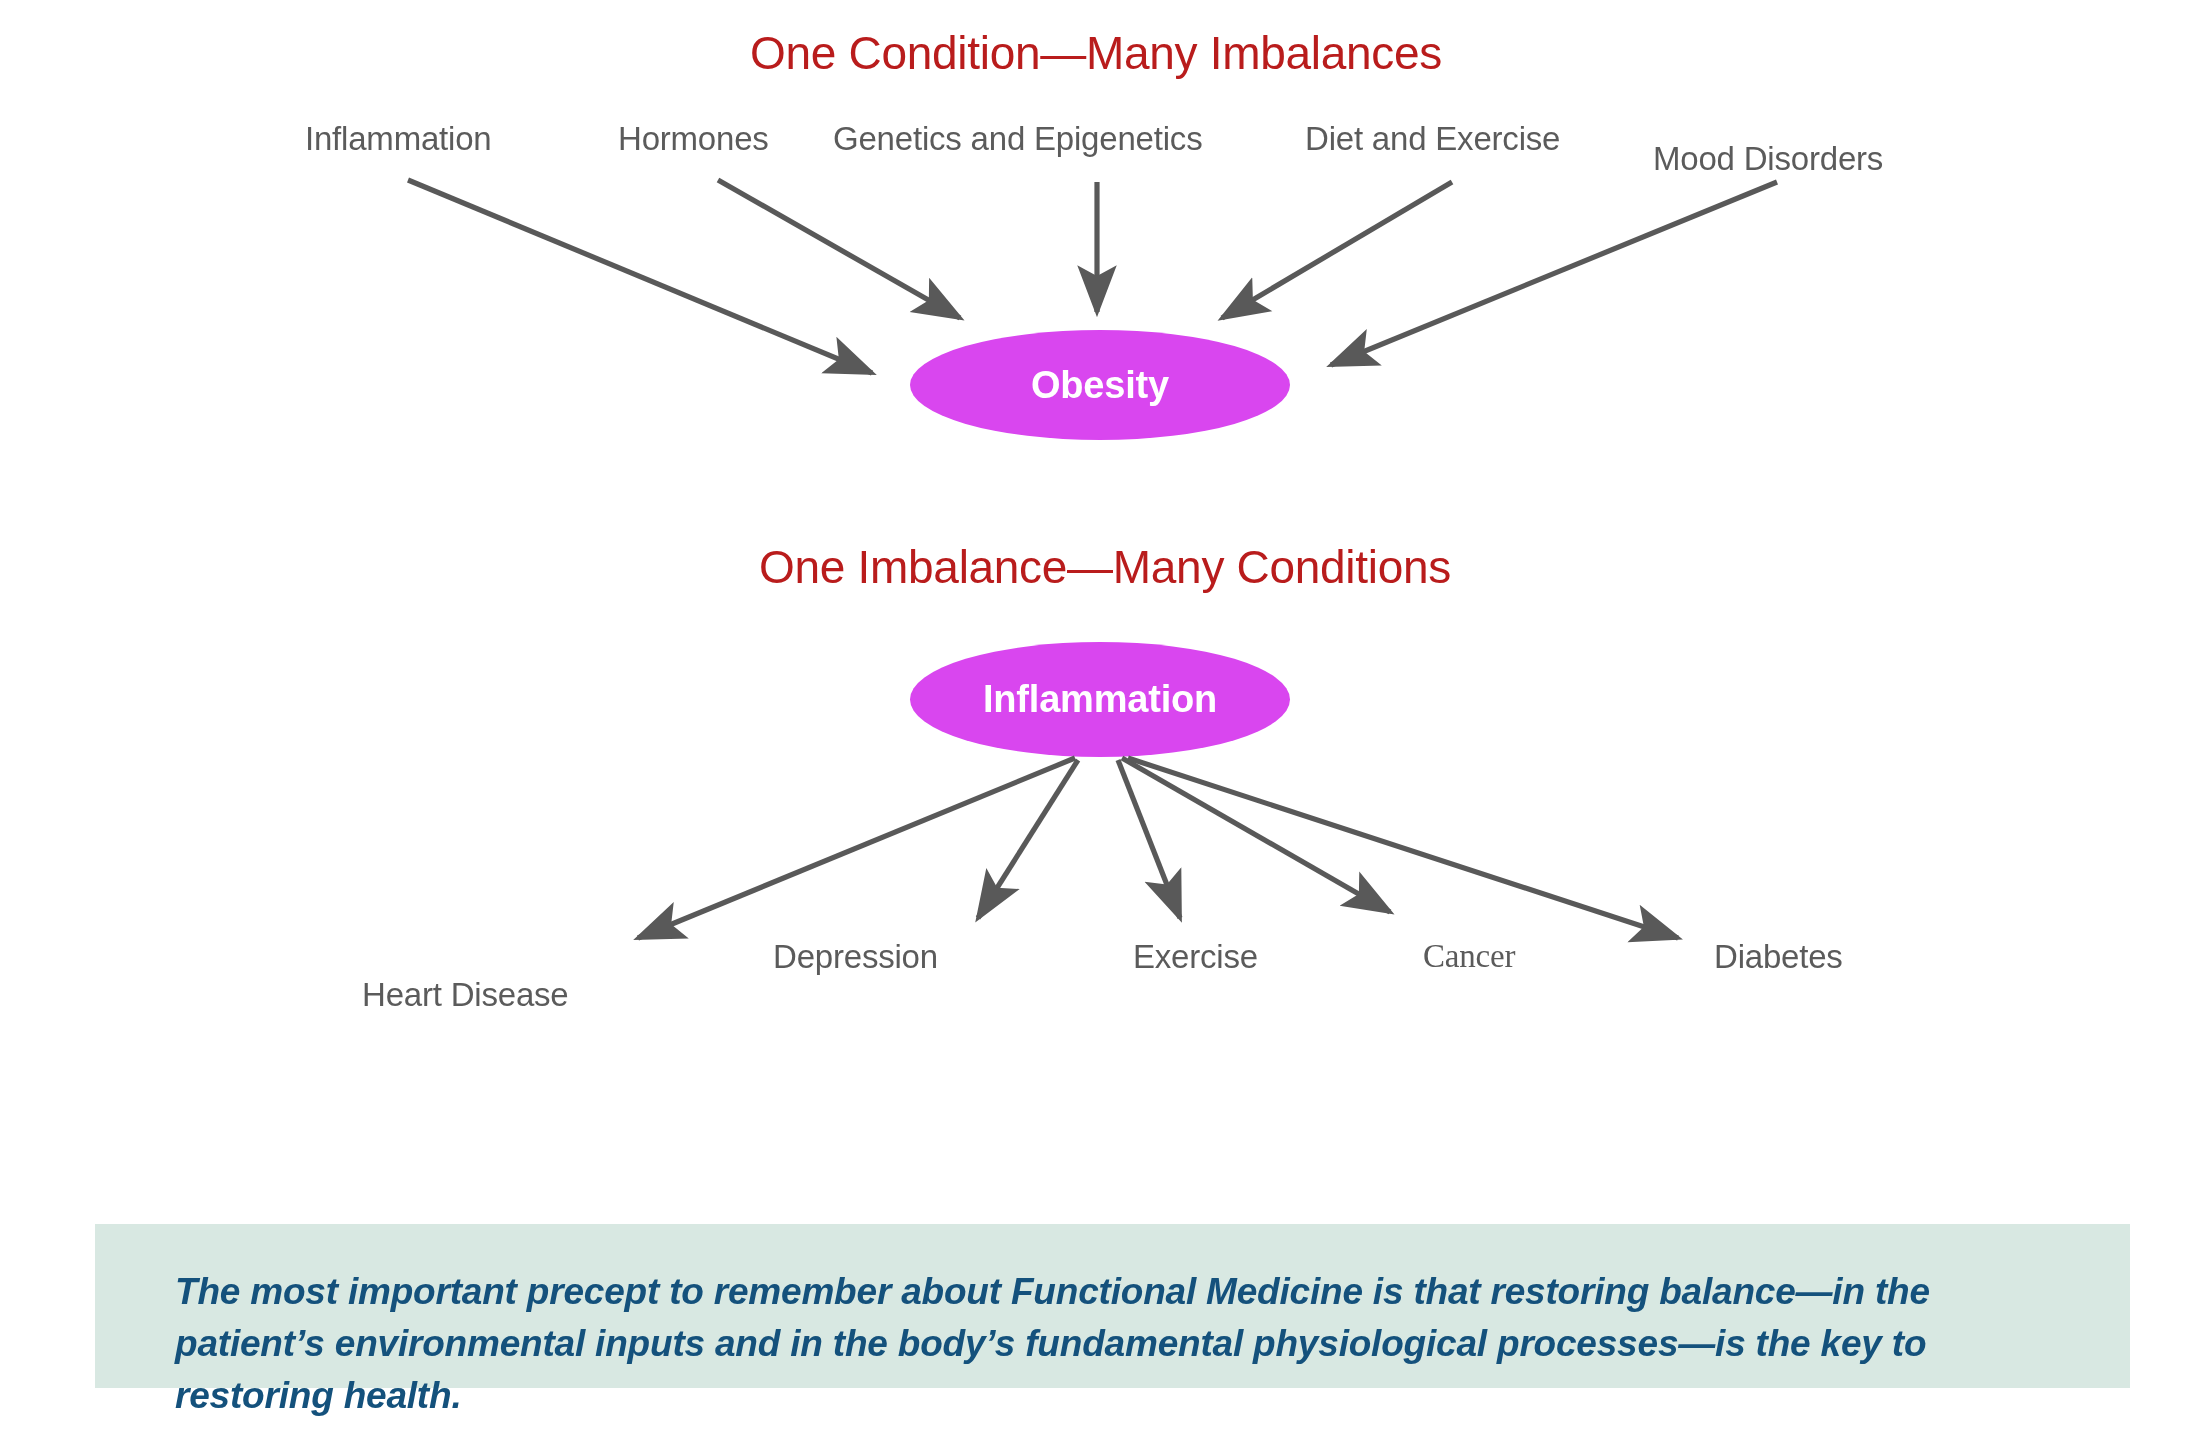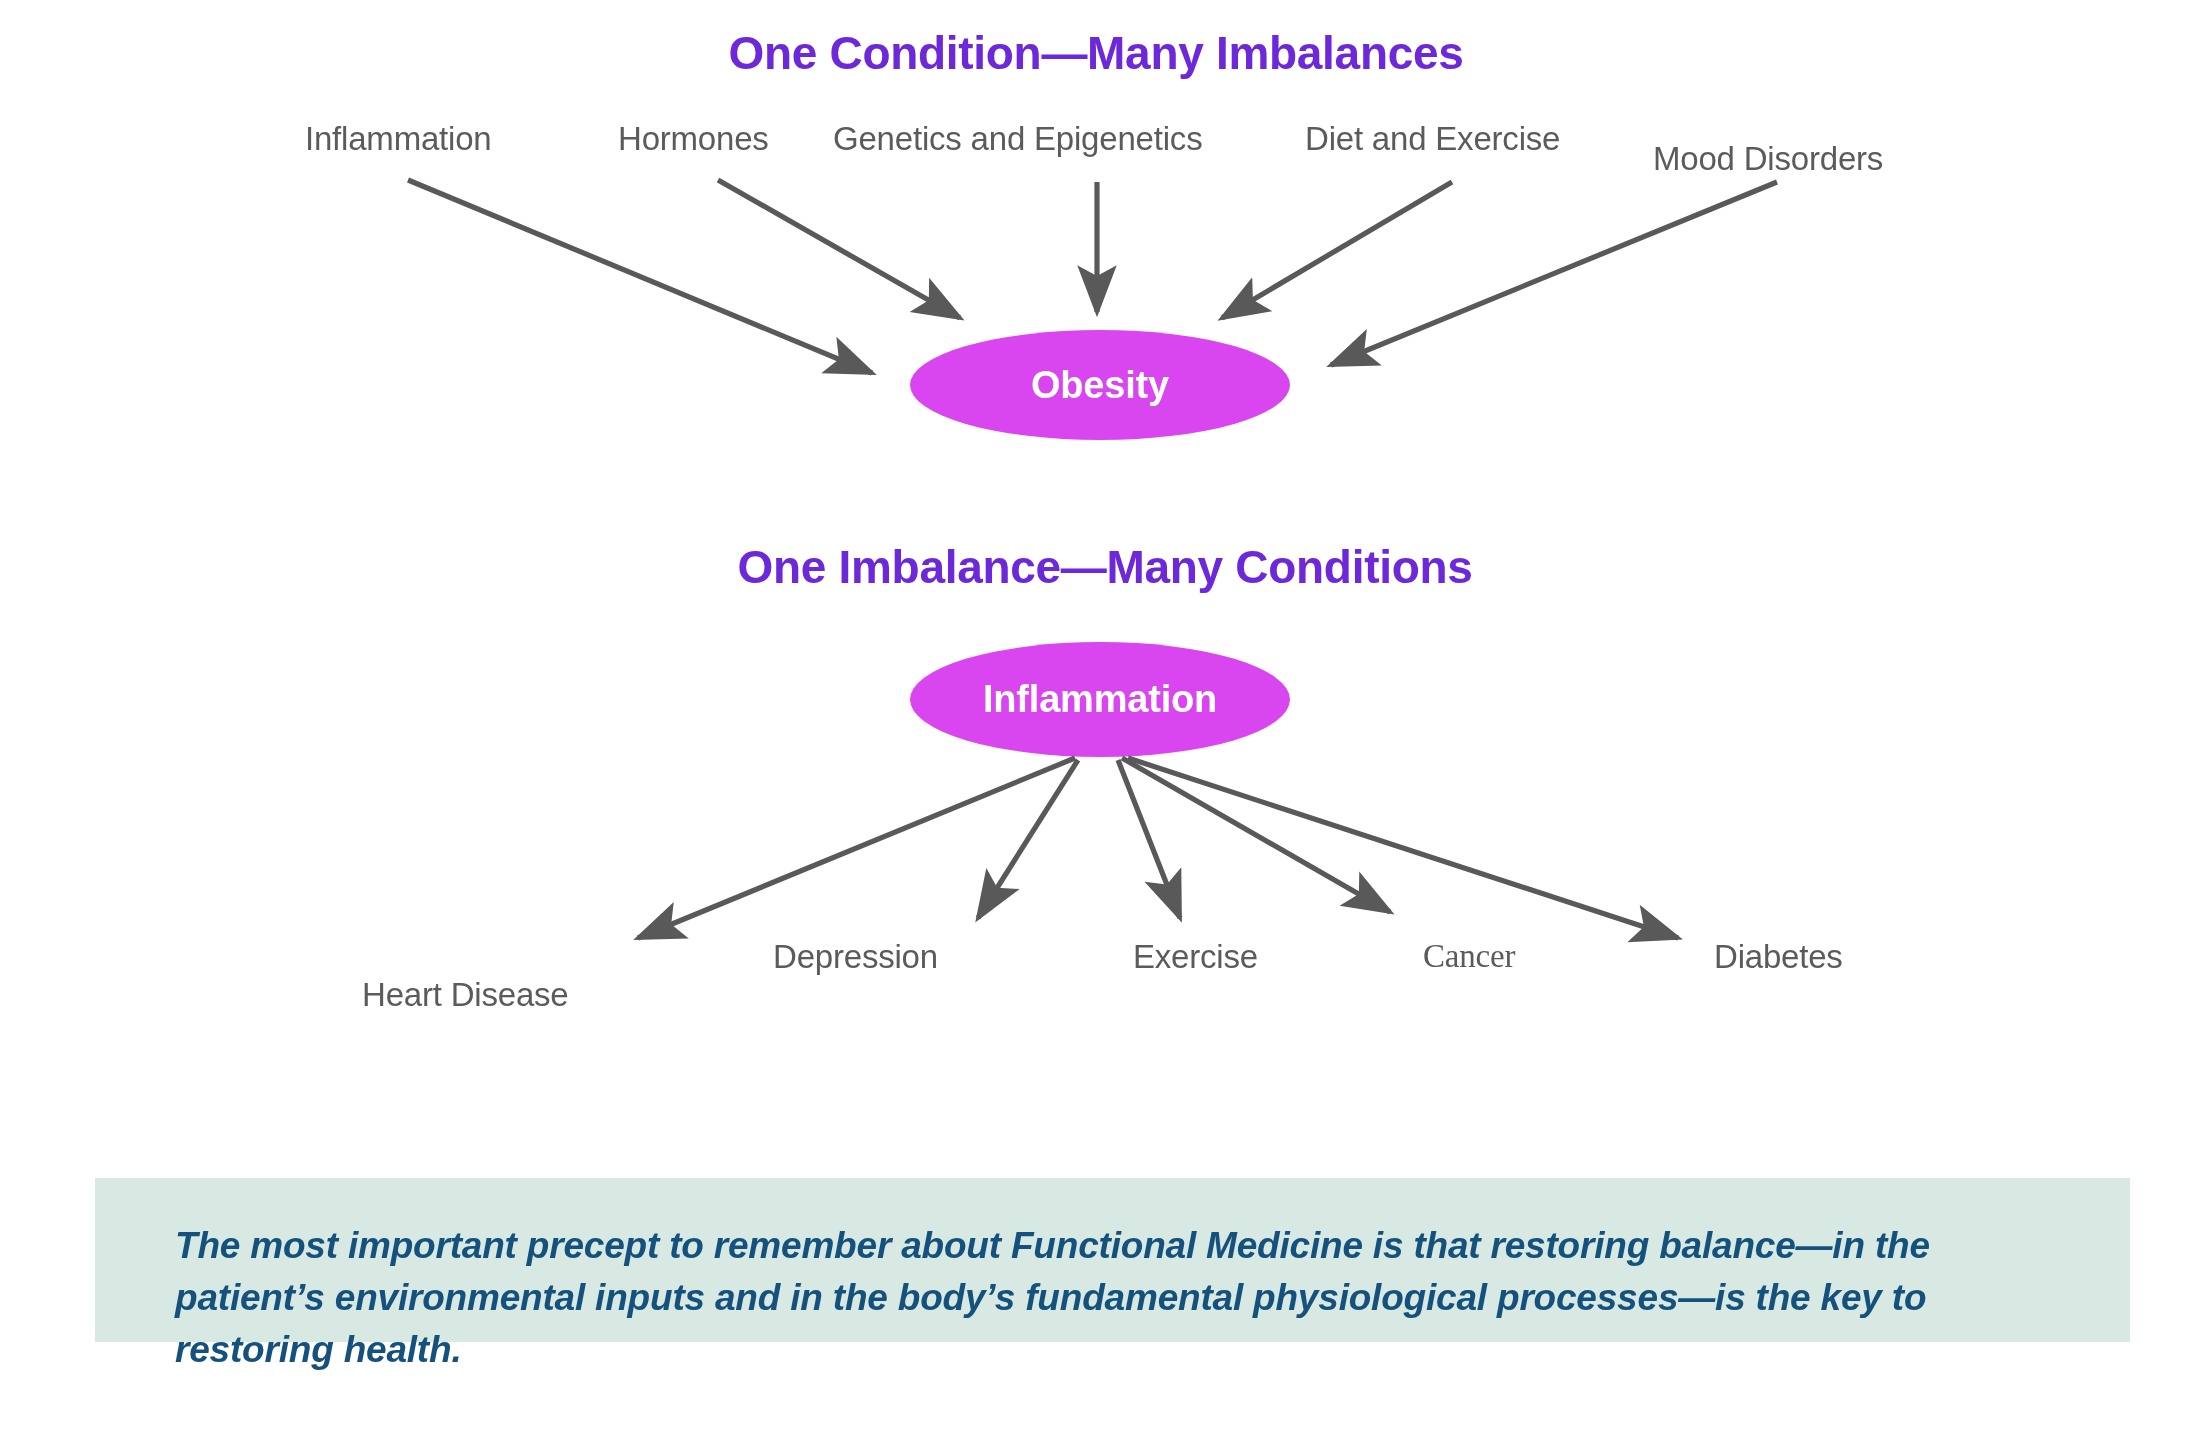--- a/index.html
+++ b/index.html
@@ -17,22 +17,22 @@
     background: #ffffff;
     overflow: hidden;
   }
 
   
   .section-title {
     position: absolute;
     width: 2192px;
     left: 0;
     text-align: center;
-    color: #6d28d9;
-    font-weight: 700;
+    color: #b91c1c;
+    font-weight: 400;
     font-size: 46px;
     letter-spacing: -0.3px;
     white-space: nowrap;
   }
   #title-one-condition { top: 26px; }
   #title-one-imbalance { top: 540px; margin-left: 9px; }
 
   
   .node-label {
     position: absolute;
@@ -95,21 +95,21 @@
     font-weight: 700;
     font-size: 36px;
     letter-spacing: -0.2px;
     white-space: nowrap;
   }
 
   
   #callout-box {
     position: absolute;
     left: 95px;
-    top: 1178px;
+    top: 1224px;
     width: 2035px;
     height: 164px;
     background: #D8E8E2;
   }
   #callout-text {
     position: absolute;
     left: 80px;
     top: 42px;
     width: 1880px;
     color: #14517C;

